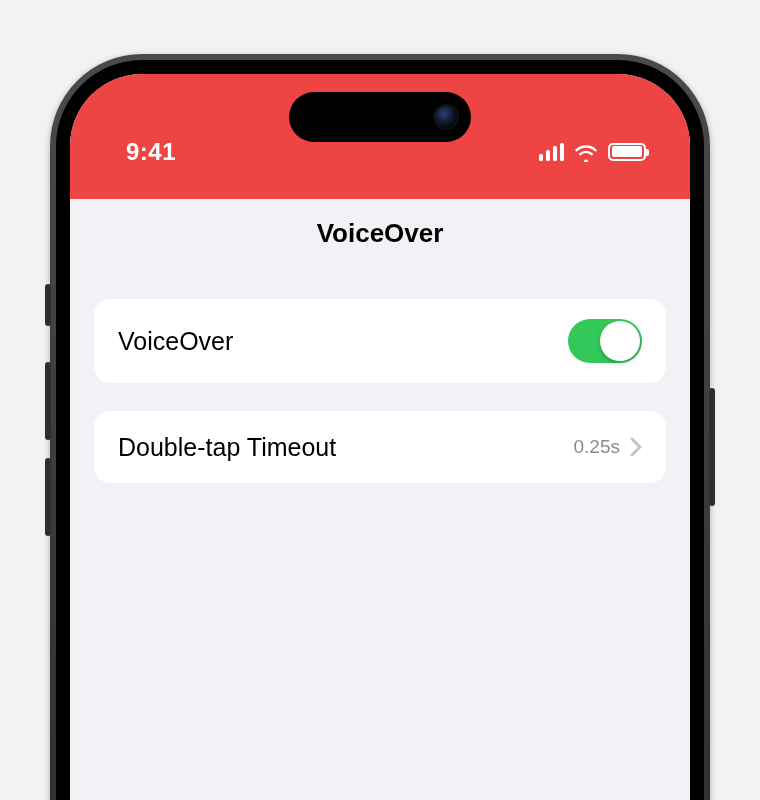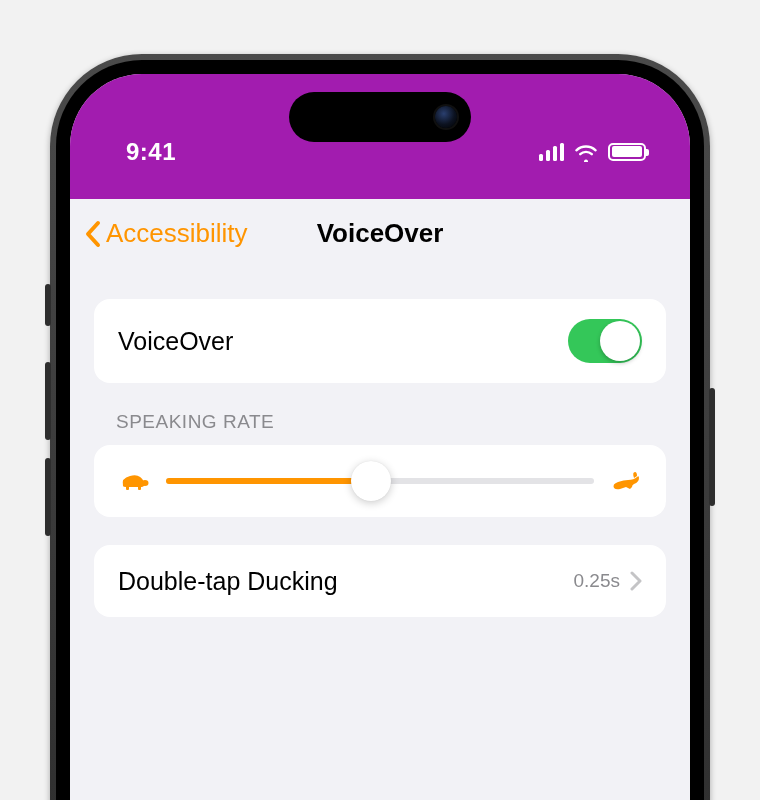--- a/index.html
+++ b/index.html
@@ -65,21 +65,21 @@
     top: 50%;
     transform: translateY(-50%);
     width: 22px;
     height: 22px;
     border-radius: 50%;
     background: radial-gradient(circle at 40% 35%, #2a3f6f 0%, #0c1220 55%, #000 100%);
     box-shadow: 0 0 0 2px #101010;
   }
   .status-bar {
     height: 125px;
-    background: #a21caf;
+    background: #ef4444;
     display: flex;
     align-items: center;
     justify-content: space-between;
     padding: 30px 44px 0 56px;
     color: #fff;
   }
   .status-time {
     font-size: 24px;
     font-weight: 600;
     letter-spacing: 0.5px;
@@ -279,70 +279,38 @@
               <path d="M3.4 8.3 a14 14 0 0 1 19.2 0" stroke="#fff" stroke-width="2.4" fill="none" stroke-linecap="round"></path>
             </svg>
           </div>
           <div class="battery">
             <div class="battery-fill"></div>
           </div>
         </div>
       </div>
 
       <div class="nav-bar">
-        <div class="back-btn">
-          <span class="back-chevron">
-            <svg width="18" height="28" viewBox="0 0 18 28">
-              <polyline points="14,3 4,14 14,25" fill="none" stroke="#ff9500" stroke-width="4" stroke-linecap="round" stroke-linejoin="round"></polyline>
-            </svg>
-          </span>
-          <span>Accessibility</span>
-        </div>
         <div class="nav-title">VoiceOver</div>
       </div>
 
       <div class="content">
 
         <div class="cell-group">
           <div class="cell">
             <span class="cell-label">VoiceOver</span>
             <div class="toggle on">
               <div class="toggle-knob"></div>
             </div>
           </div>
         </div>
 
-        <div class="cell-group">
-          <div class="section-header">SPEAKING RATE</div>
-          <div class="slider-cell">
-            <span class="slider-icon">
-              <svg width="32" height="22" viewBox="0 0 32 22">
-                <path d="M5 16 Q3 8 12 6 Q22 3 26 12 Q28 16 24 17 L8 17 Q5 17 5 16 Z" fill="#ff9500"></path>
-                <ellipse cx="27" cy="13" rx="3.5" ry="3" fill="#ff9500"></ellipse>
-                <rect x="8" y="16" width="3" height="4" rx="1" fill="#ff9500"></rect>
-                <rect x="20" y="16" width="3" height="4" rx="1" fill="#ff9500"></rect>
-              </svg>
-            </span>
-            <div class="slider-track-wrap">
-              <div class="slider-track"></div>
-              <div class="slider-fill" id="rate-fill" style="width: 48%;"></div>
-              <div class="slider-thumb" id="rate-thumb" style="left: 48%;"></div>
-            </div>
-            <span class="slider-icon">
-              <svg width="32" height="22" viewBox="0 0 32 22">
-                <path d="M4 18 Q2 14 8 12 Q14 10 18 10 Q24 10 27 7 Q29 5 29 8 Q29 12 24 14 Q22 15 22 17 L20 19 L16 17 L10 19 Q6 20 4 18 Z" fill="#ff9500"></path>
-                <path d="M24 8 Q22 2 25 2 Q27 2 27 6" fill="#ff9500"></path>
-              </svg>
-            </span>
-          </div>
-        </div>
 
         <div class="cell-group">
           <div class="cell">
-            <span class="cell-label">Double-tap Ducking</span>
+            <span class="cell-label">Double-tap Timeout</span>
             <span class="cell-value">
               <span>0.25s</span>
               <span class="chevron-right">
                 <svg width="12" height="20" viewBox="0 0 12 20">
                   <polyline points="2,2 10,10 2,18" fill="none" stroke="#c4c4c6" stroke-width="3" stroke-linecap="round" stroke-linejoin="round"></polyline>
                 </svg>
               </span>
             </span>
           </div>
         </div>

